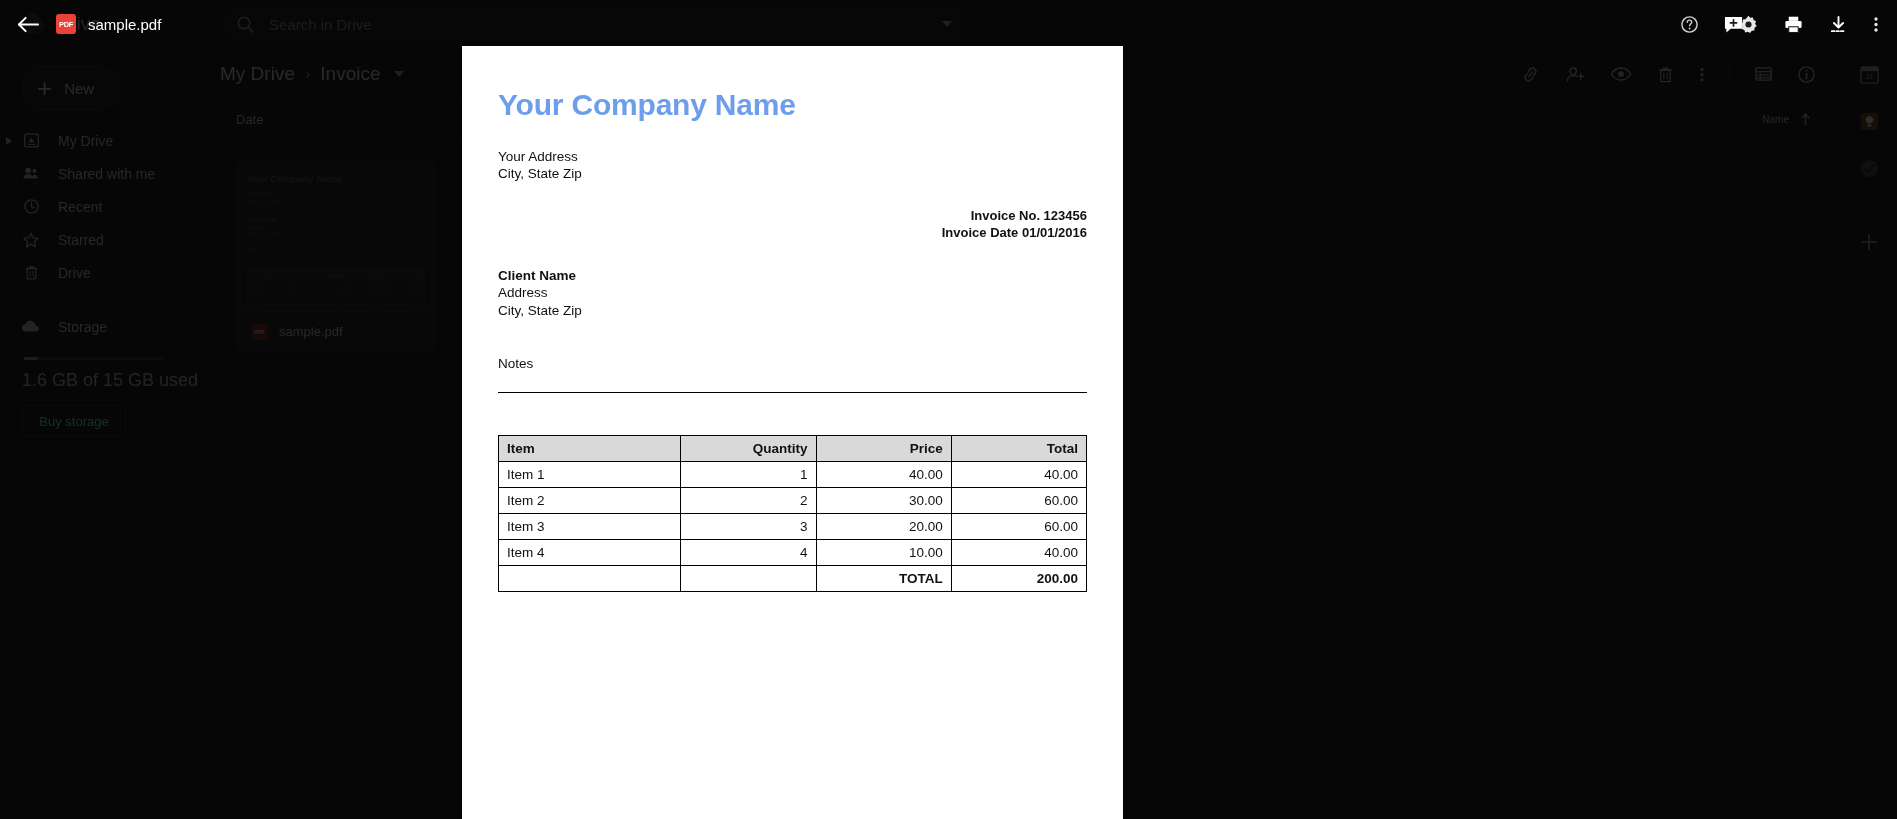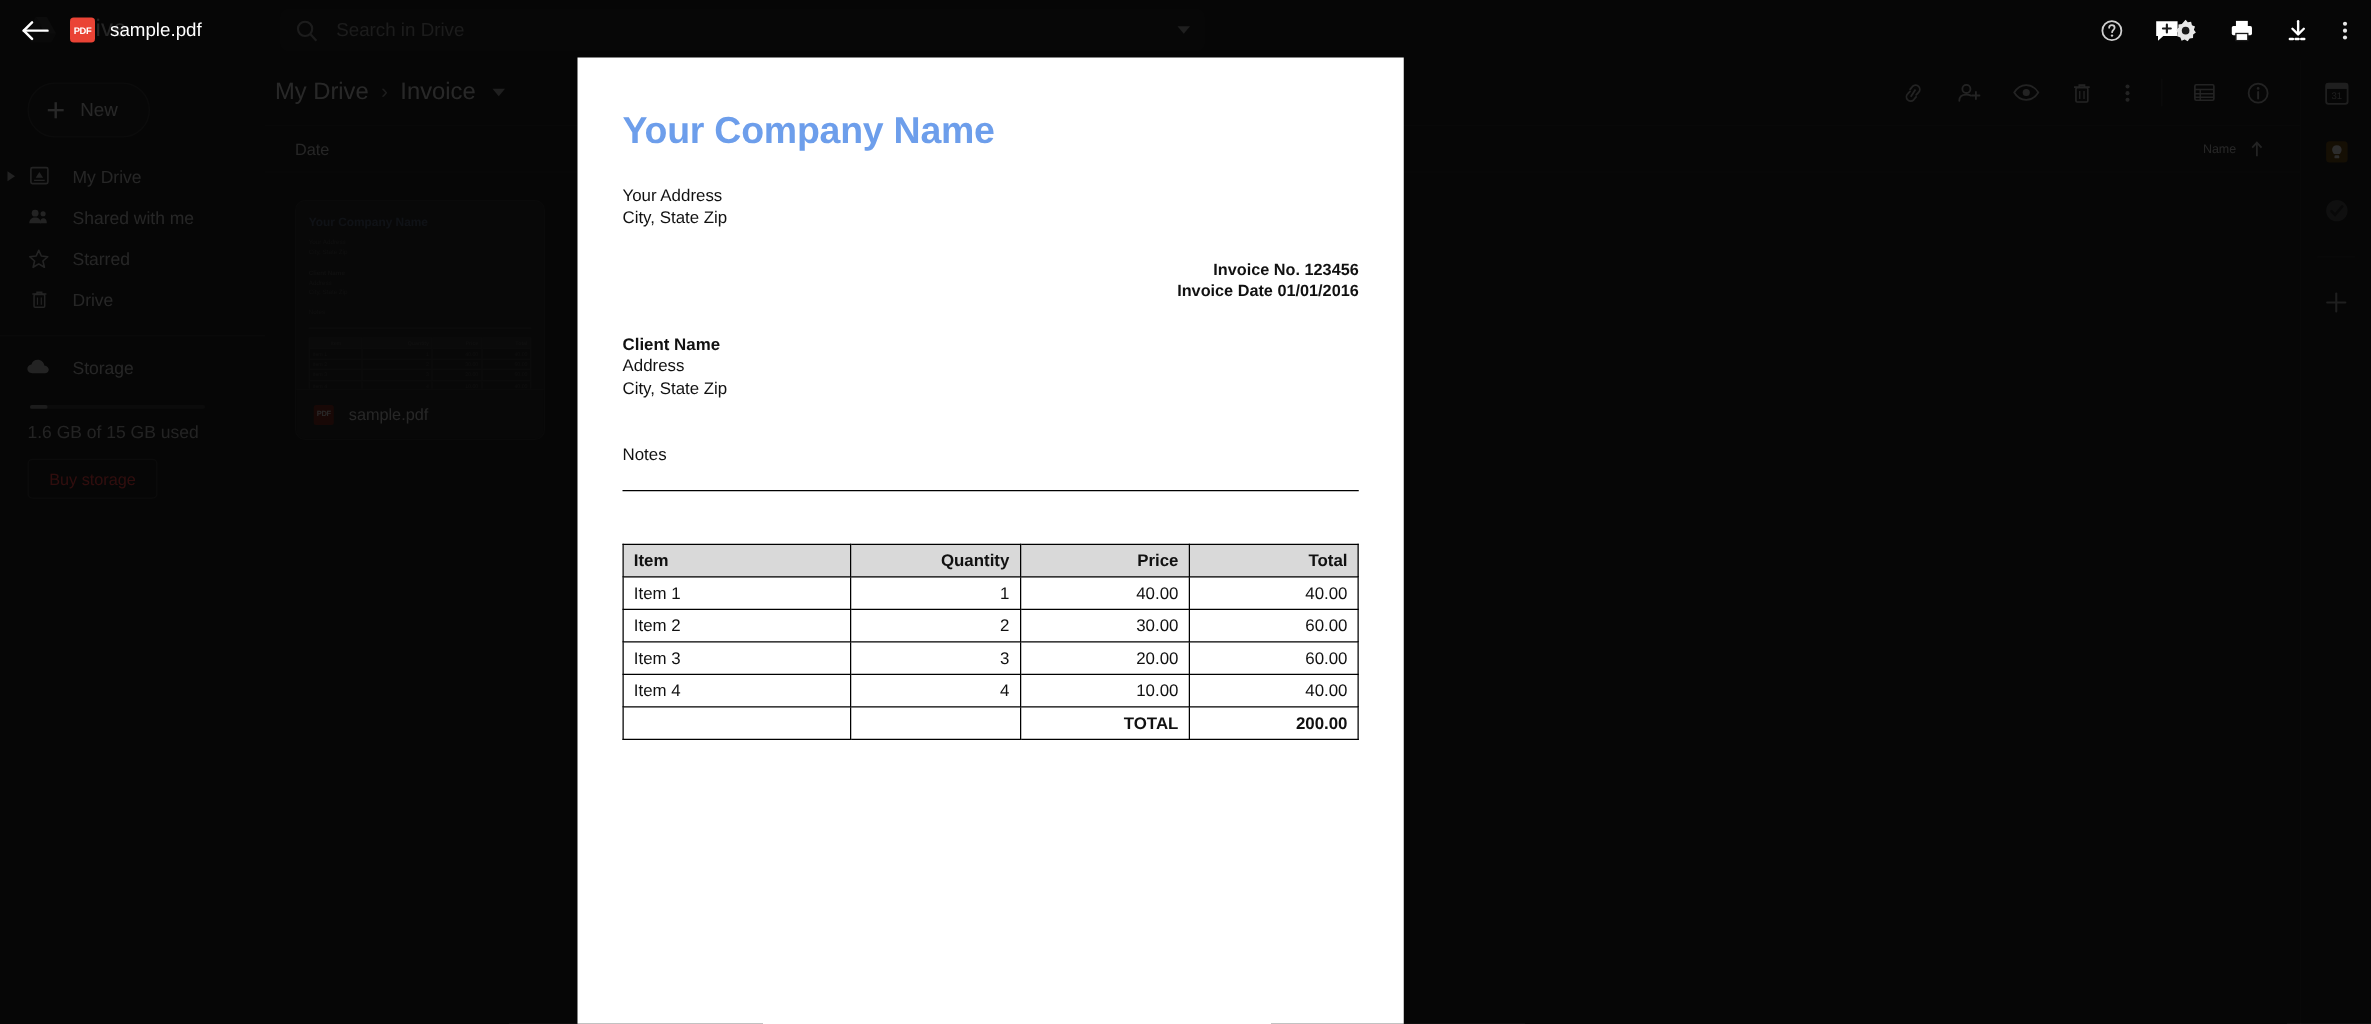--- a/index.html
+++ b/index.html
@@ -60,26 +60,26 @@
   }
   .nav-sep { height: 1px; background: #303030; margin: 12px 0 8px 0; }
   .storage-bar {
     margin: 14px 0 0 24px; width: 140px; height: 3px;
     background: #3a3a3a; border-radius: 2px; position: relative;
   }
   .storage-bar span {
     position: absolute; left: 0; top: 0; height: 3px; width: 14px;
     background: #8a8a8a; border-radius: 2px;
   }
-  .storage-text { margin: 10px 0 0 22px; font-size: 14px; color: #b0b0b0; }
+  .storage-text { margin: 10px 0 0 22px; font-size: 18px; color: #b0b0b0; }
   .buy-btn {
     margin: 14px 0 0 22px; width: 104px; height: 32px;
     border: 1px solid #3a3a3a; border-radius: 4px;
     display: flex; align-items: center; justify-content: center;
-    font-size: 13px; color: #ef4444;
+    font-size: 13px; color: #5eead4;
   }
 
   
   .drive-main { flex: 1; position: relative; }
   .main-head {
     height: 52px; display: flex; align-items: center; justify-content: space-between;
     padding: 0 24px 0 8px;
   }
   .breadcrumb { display: flex; align-items: center; gap: 10px; color: #c9c9c9; font-size: 19px; }
   .crumb-sep { color: #8e8e8e; font-size: 16px; }
@@ -252,20 +252,29 @@
             <svg viewBox="0 0 22 20" width="19" height="17">
               <circle cx="7" cy="6.5" r="3.2" fill="#b0b0b0"></circle>
               <path d="M1.5 16 C1.5 12.4 4 10.6 7 10.6 C10 10.6 12.5 12.4 12.5 16 Z" fill="#b0b0b0"></path>
               <circle cx="14.5" cy="7" r="2.4" fill="#b0b0b0"></circle>
               <path d="M11.5 16 C11.5 12.9 12.9 11.4 14.8 11.4 C16.7 11.4 18 12.9 18 16 Z" fill="#b0b0b0"></path>
             </svg>
           </span>
           <span>Shared with me</span>
         </div>
 
+        <div class="nav-item">
+          <span class="nav-ico">
+            <svg viewBox="0 0 20 20" width="17" height="17">
+              <circle cx="10" cy="10" r="7.8" fill="none" stroke="#b0b0b0" stroke-width="1.5"></circle>
+              <path d="M10 5.3 L10 10 L13.4 11.8" fill="none" stroke="#b0b0b0" stroke-width="1.5" stroke-linecap="round"></path>
+            </svg>
+          </span>
+          <span>Recent</span>
+        </div>
 
         <div class="nav-item">
           <span class="nav-ico">
             <svg viewBox="0 0 20 20" width="18" height="18">
               <path d="M10 2.4 L12.3 7.6 L18 8.2 L13.7 12 L15 17.6 L10 14.6 L5 17.6 L6.3 12 L2 8.2 L7.7 7.6 Z" fill="none" stroke="#b0b0b0" stroke-width="1.4" stroke-linejoin="round"></path>
             </svg>
           </span>
           <span>Starred</span>
         </div>
 

